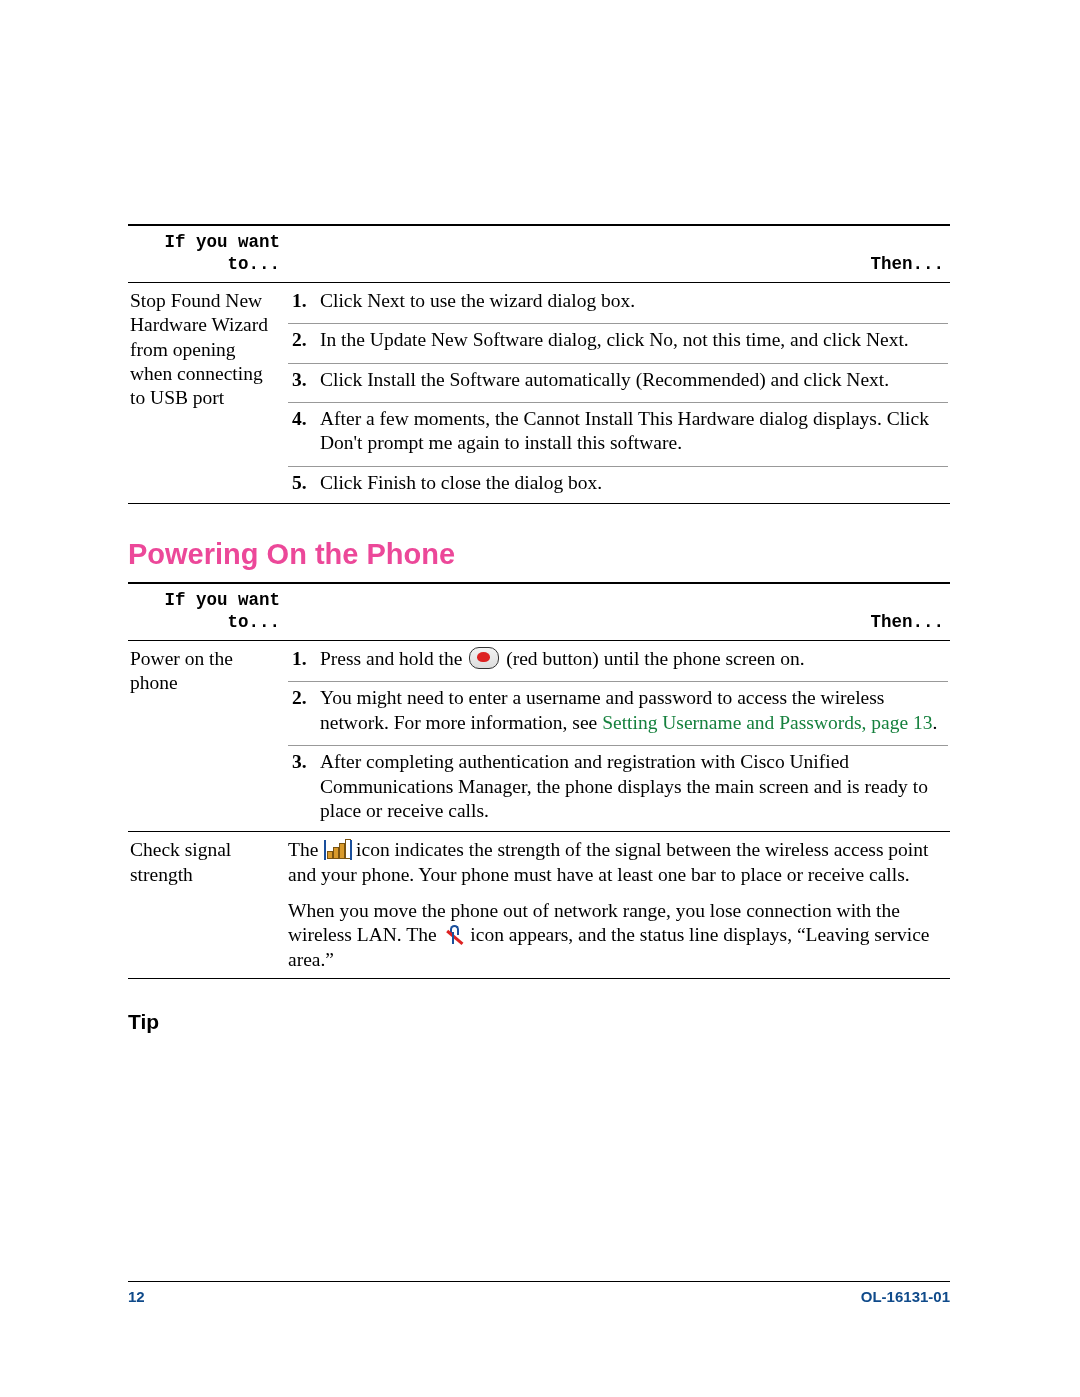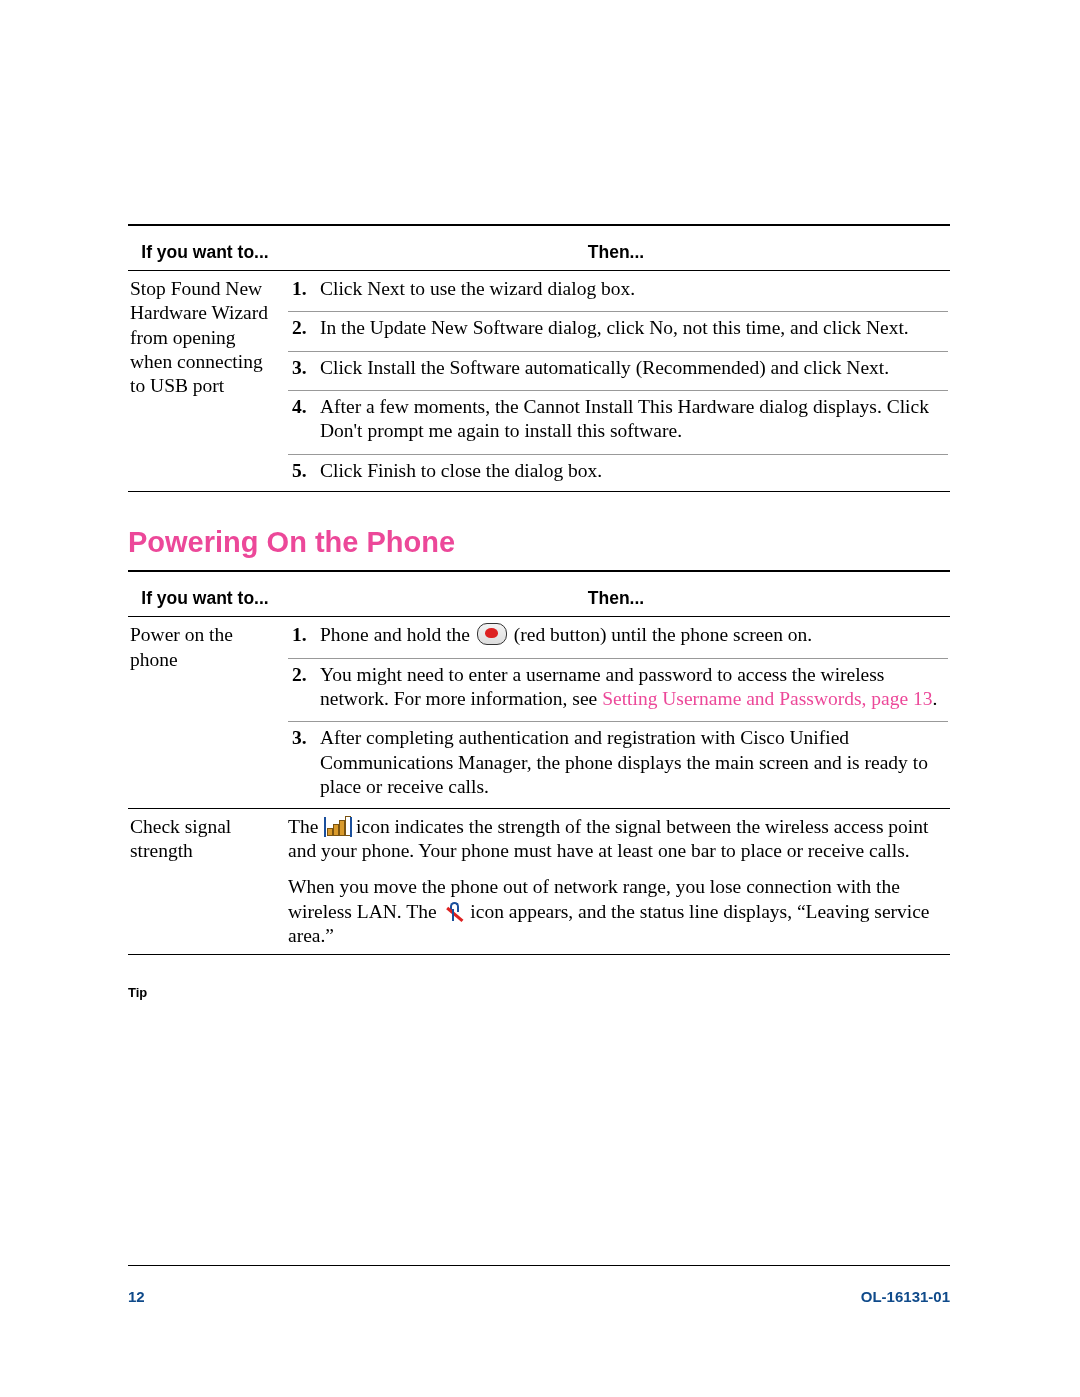--- a/index.html
+++ b/index.html
@@ -17,25 +17,25 @@
     padding: 224px 130px 0 128px;
     font-size: 19.5px;
     line-height: 1.25;
   }
   table.docs {
     width: 100%;
     border-collapse: collapse;
     margin-bottom: 28px;
   }
   table.docs th {
-    font-family: Liberation Sans, sans-serif;
+    font-family: Liberation Mono, monospace;
     font-weight: bold;
     font-size: 17.5px;
-    text-align: center;
-    padding: 16px 6px 6px 2px;
+    text-align: right;
+    padding: 6px 6px 6px 2px;
     border-top: 2px solid #000;
     border-bottom: 1px solid #000;
     vertical-align: bottom;
   }
   table.docs td {
     vertical-align: top;
     padding: 6px 2px 6px 2px;
     border-bottom: 1px solid #000;
   }
   table.docs td.leftcol {
@@ -71,43 +71,43 @@
     font-size: 29px;
     font-weight: bold;
     margin: 32px 0 10px 0;
   }
   p.intro {
     margin: 0 0 18px 0;
   }
   .tip-head {
     font-family: Arial, Helvetica, sans-serif;
     font-weight: bold;
-    font-size: 13px;
+    font-size: 21px;
     margin: 30px 0 6px 0;
   }
   p.tip-body {
     margin: 0 0 20px 0;
     line-height: 1.28;
   }
   .footer {
     position: absolute;
     left: 128px;
     right: 130px;
     bottom: 90px;
     border-top: 1px solid #000;
-    padding-top: 22px;
+    padding-top: 6px;
     font-family: Arial, Helvetica, sans-serif;
     font-weight: bold;
     font-size: 15px;
     color: #0f4a8a;
     display: flex;
     justify-content: space-between;
   }
   .b { font-weight: normal; }
-  a.link { color: #ec4899; text-decoration: none; }
+  a.link { color: #15803d; text-decoration: none; }
   
   .icon-power {
     display: inline-block;
     width: 28px; height: 20px;
     vertical-align: -4px;
     border: 1.5px solid #333;
     border-radius: 10px;
     background: linear-gradient(#f3f3f3,#ddd);
     position: relative;
     margin: 0 2px;
@@ -237,21 +237,21 @@
         <th>Then...</th>
       </tr>
     </thead>
     <tbody>
       <tr>
         <td class="leftcol">Power on the phone</td>
         <td class="rightcol">
           <ol class="steps">
             <li>
               <span class="num">1.</span>
-              <span>Phone and hold the </span><span class="icon-power"></span><span> (red button) until the phone screen on.</span>
+              <span>Press and hold the </span><span class="icon-power"></span><span> (red button) until the phone screen on.</span>
             </li>
             <li>
               <span class="num">2.</span>
               <span>You might need to enter a username and password to access the wireless network. For more information, see </span><a class="link" href="#">Setting Username and Passwords, page&nbsp;13</a><span>.</span>
             </li>
             <li>
               <span class="num">3.</span>
               <span>After completing authentication and registration with Cisco Unified Communications Manager, the phone displays the main screen and is ready to place or receive calls.</span>
             </li>
           </ol>

